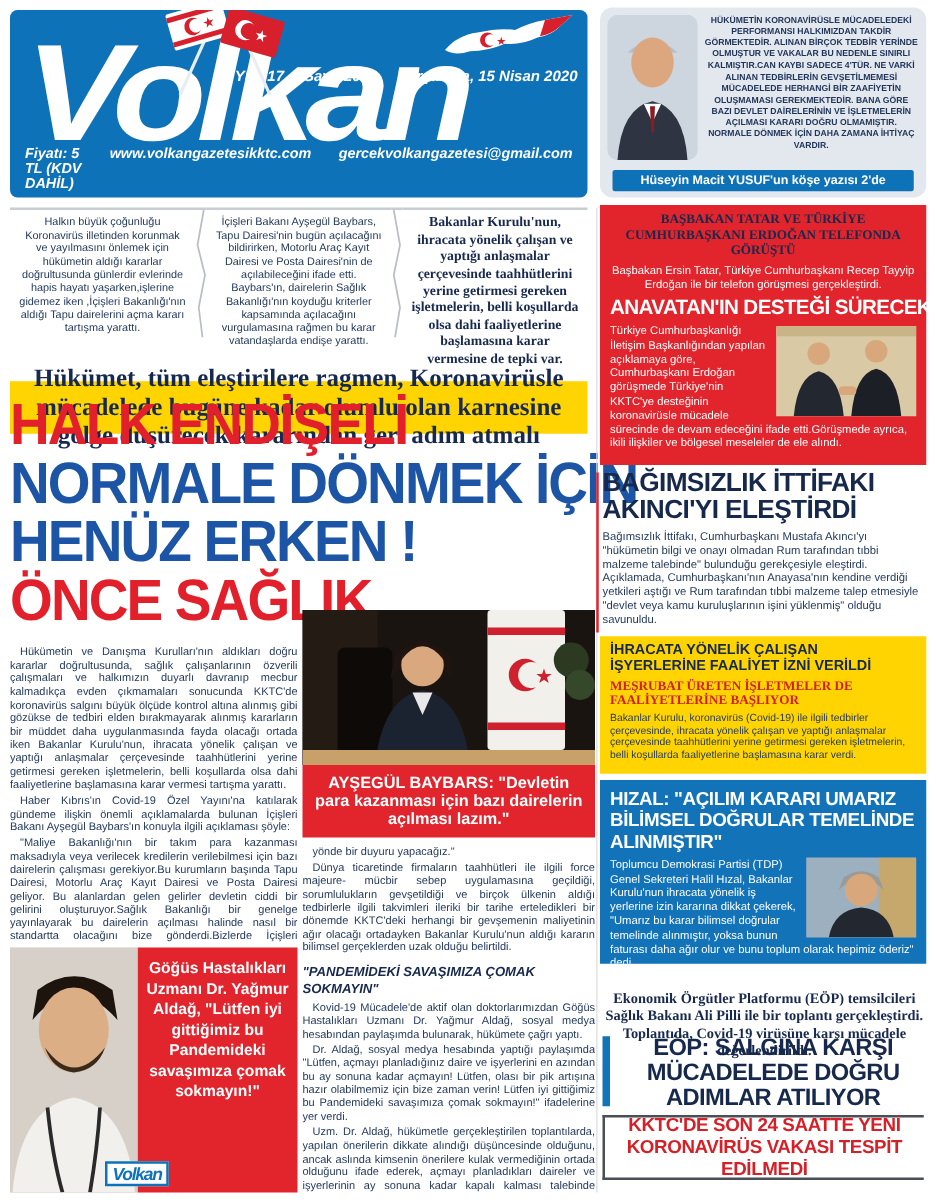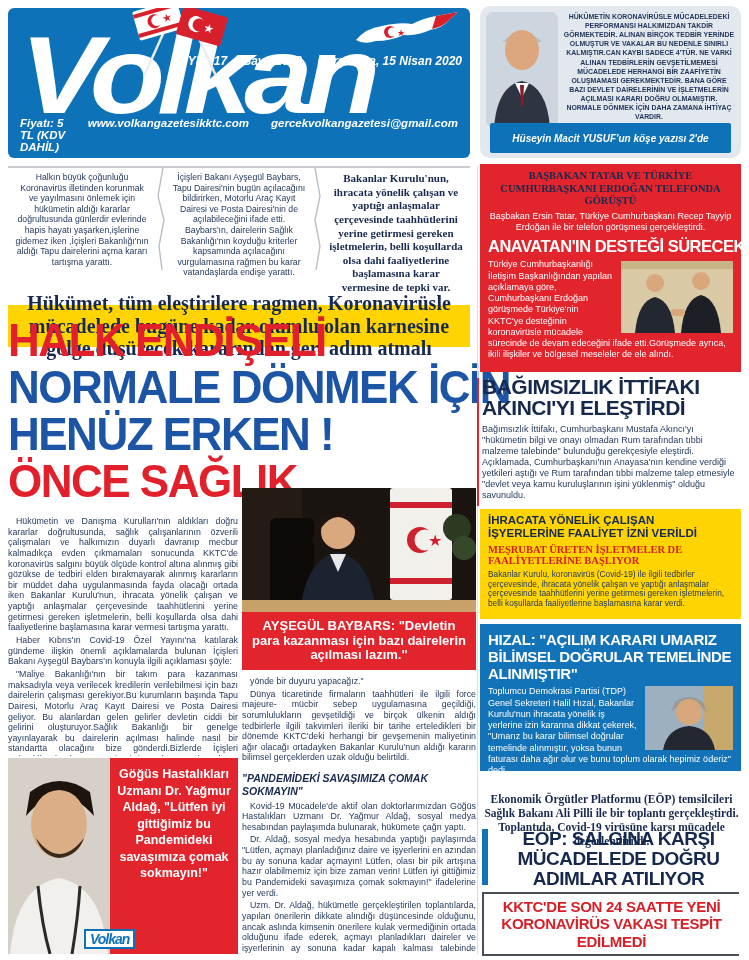--- a/index.html
+++ b/index.html
@@ -15,22 +15,22 @@
   .masthead-bottom{position:absolute;bottom:5px;left:0;right:0;display:flex;justify-content:space-between;
         padding:0 12px;color:#fff;font-weight:bold;font-style:italic;font-size:11.5px;z-index:4;gap:22px;}
   .flags{position:absolute;left:112px;top:-4px;width:120px;height:76px;z-index:5;}
   .cyprus{position:absolute;right:6px;top:2px;width:112px;height:44px;z-index:4;}
 
   
   .columnist{position:absolute;left:480px;top:6px;width:261px;height:152px;background:#e3e7ee;
         border-radius:10px;padding:6px 6px 24px 6px;box-sizing:border-box;display:flex;gap:5px;}
   .columnist-photo{width:72px;height:116px;border-radius:8px;overflow:hidden;flex:none;background:#cdd6df;}
   .columnist-text{flex:1;font-size:6.9px;font-weight:bold;line-height:1.32;text-align:center;color:#1d3358;}
-  .columnist-byline{position:absolute;left:10px;right:10px;bottom:5px;height:30px;background:#0e72b8;color:#fff;
-        font-style:italic;font-weight:bold;font-size:10px;display:flex;align-items:center;justify-content:center;border-radius:2px;}
+  .columnist-byline{position:absolute;left:10px;right:10px;bottom:5px;height:17px;background:#0e72b8;color:#fff;
+        font-weight:bold;font-size:10px;display:flex;align-items:center;justify-content:center;border-radius:2px;}
 
   
   .intro{position:absolute;left:8px;top:166px;width:462px;height:104px;display:flex;}
   .intro-col{flex:1;padding:4px 7px;border-top:2px solid #c9ccd1;font-size:8.7px;line-height:1.22;
         text-align:center;color:#233a5e;}
   .intro-col.bold3{font-family:"Liberation Serif",serif;font-weight:bold;font-size:11px;line-height:1.24;color:#17294e;}
   .zz{width:9px;border-top:2px solid #c9ccd1;}
 
   
   .kicker{position:absolute;left:8px;top:273px;width:462px;height:42px;background:#ffd400;
@@ -88,21 +88,21 @@
         padding:8px;box-sizing:border-box;overflow:hidden;}
   .bb-heading{font-size:15px;font-weight:bold;line-height:1.12;letter-spacing:-0.3px;}
   .photo-hizal{float:right;width:88px;height:64px;margin:0 0 2px 5px;background:#8fa3b5;overflow:hidden;}
   .bb-body{font-size:9px;line-height:1.25;margin-top:4px;}
 
   .eop-intro{position:absolute;left:482px;top:776px;width:259px;font-family:"Liberation Serif",serif;
         font-weight:bold;color:#17294e;font-size:11.5px;text-align:center;line-height:1.22;margin-top:16px;}
   .eop-heading{position:absolute;left:482px;top:829px;width:259px;height:58px;}
   .eop-bar{position:absolute;left:0;top:0;bottom:2px;width:6px;background:#1273b9;}
   .eop-text{margin-left:14px;font-size:19px;font-weight:bold;color:#16294d;text-align:center;line-height:1.06;letter-spacing:-0.5px;}
-  .kktc-box{position:absolute;left:482px;top:892px;width:257px;height:64px;border:2px solid #4a4f57;border-right:none;
+  .kktc-box{position:absolute;left:482px;top:892px;width:257px;height:52px;border:2px solid #4a4f57;border-right:none;
         box-sizing:border-box;display:flex;align-items:center;justify-content:center;}
   .kktc-text{color:#d71f27;font-weight:bold;font-size:15px;text-align:center;line-height:1.14;letter-spacing:-0.3px;}
 </style>
 </head>
 <body>
 
 <div id="page">
 
   <div class="masthead">
     <div class="volkan-title">Volkan</div>

